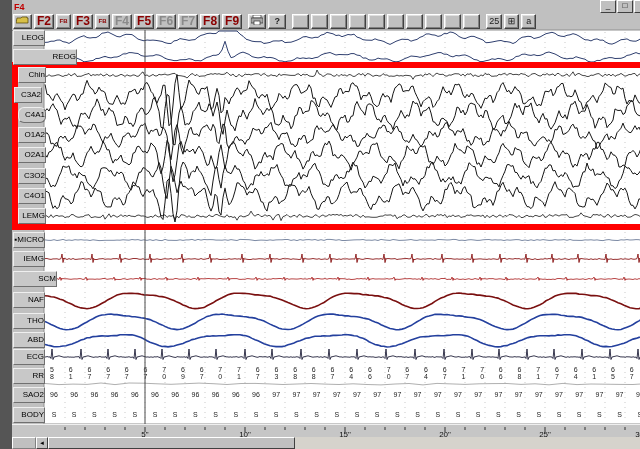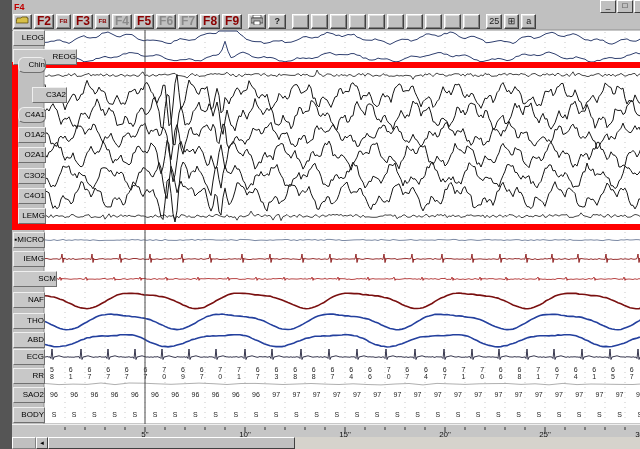--- a/index.html
+++ b/index.html
@@ -242,22 +242,22 @@
       <text x="607.6" y="417" font-size="7" fill="#222222" text-anchor="middle">S</text>
       <text x="627.8" y="417" font-size="7" fill="#222222" text-anchor="middle">S</text>
       <line x1="133" y1="30" x2="133" y2="424" stroke="#4a4a4a" stroke-width="1"></line>
     </svg>
 
   <div id="redbox"></div>
 
   <div id="labels">
       <div class="chlabel" style="left: 1px; width: 30px; top: 30px; height: 14px; line-height: 14px;">LEOG</div>
       <div class="chlabel" style="left: 1px; width: 30px; top: 49px; height: 14px; line-height: 14px; padding-left: 32px;">REOG</div>
-      <div class="chlabel" style="left: 6px; width: 26px; top: 57px; height: 14px; line-height: 14px; border-radius: 6px;">Chin</div>
-      <div class="chlabel" style="left: 20px; width: 26px; top: 87px; height: 14px; line-height: 14px; padding-left: 7px;">C3A2</div>
+      <div class="chlabel" style="left: 6px; width: 26px; top: 67px; height: 14px; line-height: 14px;">Chin</div>
+      <div class="chlabel" style="left: 2px; width: 26px; top: 87px; height: 14px; line-height: 14px;">C3A2</div>
       <div class="chlabel" style="left: 6px; width: 26px; top: 107px; height: 14px; line-height: 14px; border-radius: 6px;">C4A1</div>
       <div class="chlabel" style="left: 6px; width: 26px; top: 127px; height: 14px; line-height: 14px;">O1A2</div>
       <div class="chlabel" style="left: 6px; width: 26px; top: 147px; height: 14px; line-height: 14px;">O2A1</div>
       <div class="chlabel" style="left: 6px; width: 26px; top: 168px; height: 14px; line-height: 14px;">C3O2</div>
       <div class="chlabel" style="left: 6px; width: 26px; top: 188px; height: 14px; line-height: 14px;">C4O1</div>
       <div class="chlabel" style="left: 6px; width: 26px; top: 208px; height: 14px; line-height: 14px;">LEMG</div>
       <div class="chlabel" style="left: 1px; width: 30px; top: 232px; height: 14px; line-height: 14px;">▪MICRO</div>
       <div class="chlabel" style="left: 1px; width: 30px; top: 251px; height: 14px; line-height: 14px;">IEMG</div>
       <div class="chlabel" style="left: 1px; width: 30px; top: 271px; height: 14px; line-height: 14px; padding-left: 12px;">SCM</div>
       <div class="chlabel" style="left: 1px; width: 30px; top: 292px; height: 14px; line-height: 14px;">NAF</div>

